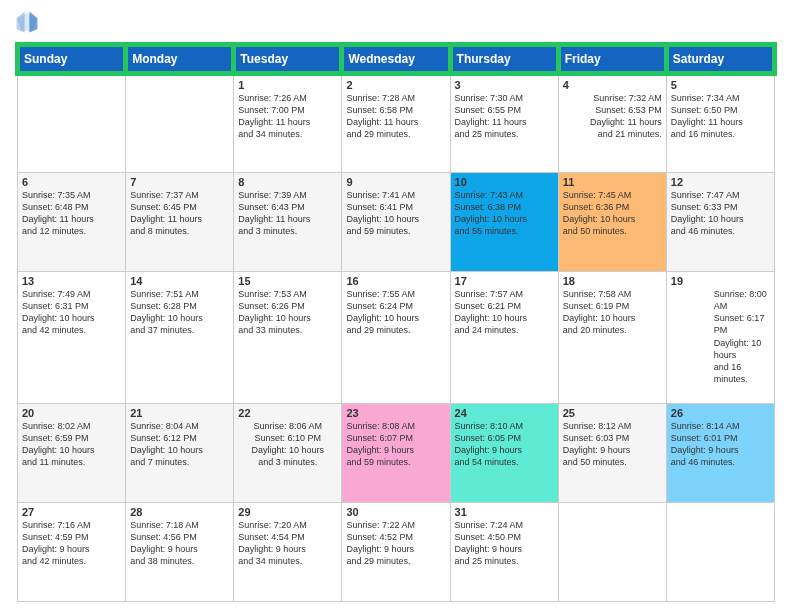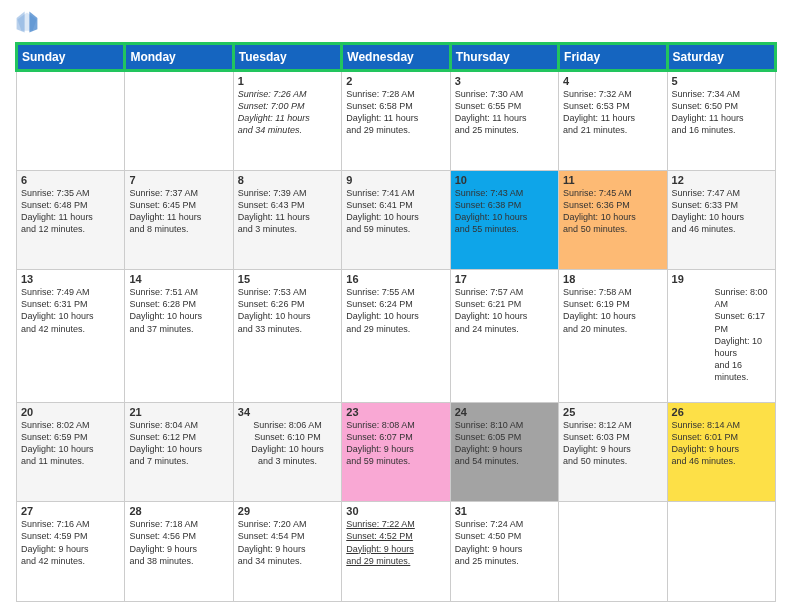--- a/index.html
+++ b/index.html
@@ -60,21 +60,21 @@
       width: 100%;
       table-layout: fixed;
     }
     .calendar th {
       background: #1565c0;
       color: #fff;
       font-size: 12px;
       font-weight: bold;
       padding: 5px 4px;
       text-align: left;
-      border: 3px solid #22c55e;
+      border: 5px solid #22c55e;
     }
     .calendar td {
       border: 1px solid #ccc;
       vertical-align: top;
       padding: 3px 4px;
       font-size: 9.5px;
       color: #333;
       background: #fff;
       height: 88px;
     }
@@ -129,42 +129,42 @@
           <th>Friday</th>
           <th>Saturday</th>
         </tr>
     </thead>
     <tbody id="calendar-body">
     <tr>
           <td class="empty-cell"></td>
           <td class="empty-cell"></td>
           <td>
             <span class="day-num">1</span>
-            <div class="cell-text" style="white-space: pre-line; font-style: italic;">Sunrise: 7:26 AM
+            <div class="cell-text" style="white-space: pre-line;">Sunrise: 7:26 AM
 Sunset: 7:00 PM
 Daylight: 11 hours
 and 34 minutes.</div>
           </td>
           <td>
             <span class="day-num">2</span>
             <div class="cell-text" style="white-space: pre-line;">Sunrise: 7:28 AM
 Sunset: 6:58 PM
 Daylight: 11 hours
 and 29 minutes.</div>
           </td>
           <td>
             <span class="day-num">3</span>
             <div class="cell-text" style="white-space: pre-line;">Sunrise: 7:30 AM
 Sunset: 6:55 PM
 Daylight: 11 hours
 and 25 minutes.</div>
           </td>
           <td>
             <span class="day-num">4</span>
-            <div class="cell-text" style="white-space: pre-line;">Sunrise: 7:32 AM
+            <div class="cell-text" style="white-space: pre-line; text-align: right;">Sunrise: 7:32 AM
 Sunset: 6:53 PM
 Daylight: 11 hours
 and 21 minutes.</div>
           </td>
           <td>
             <span class="day-num">5</span>
             <div class="cell-text" style="white-space: pre-line;">Sunrise: 7:34 AM
 Sunset: 6:50 PM
 Daylight: 11 hours
 and 16 minutes.</div>
@@ -281,48 +281,48 @@
 and 11 minutes.</div>
           </td>
           <td style="background: rgb(245, 245, 245);">
             <span class="day-num">21</span>
             <div class="cell-text" style="white-space: pre-line;">Sunrise: 8:04 AM
 Sunset: 6:12 PM
 Daylight: 10 hours
 and 7 minutes.</div>
           </td>
           <td style="background: rgb(245, 245, 245);">
-            <span class="day-num">34</span>
+            <span class="day-num">22</span>
             <div class="cell-text" style="white-space: pre-line; text-align: center;">Sunrise: 8:06 AM
 Sunset: 6:10 PM
 Daylight: 10 hours
 and 3 minutes.</div>
           </td>
           <td style="background: #f9a8d4;">
             <span class="day-num">23</span>
             <div class="cell-text" style="white-space: pre-line;">Sunrise: 8:08 AM
 Sunset: 6:07 PM
 Daylight: 9 hours
 and 59 minutes.</div>
           </td>
-          <td style="background: #a3a3a3;">
+          <td style="background: #5eead4;">
             <span class="day-num">24</span>
             <div class="cell-text" style="white-space: pre-line;">Sunrise: 8:10 AM
 Sunset: 6:05 PM
 Daylight: 9 hours
 and 54 minutes.</div>
           </td>
           <td style="background: rgb(245, 245, 245);">
             <span class="day-num">25</span>
             <div class="cell-text" style="white-space: pre-line;">Sunrise: 8:12 AM
 Sunset: 6:03 PM
 Daylight: 9 hours
 and 50 minutes.</div>
           </td>
-          <td style="background: #fde047; margin-left: 48px;">
+          <td style="background: #7dd3fc; margin-left: 48px;">
             <span class="day-num">26</span>
             <div class="cell-text" style="white-space: pre-line;">Sunrise: 8:14 AM
 Sunset: 6:01 PM
 Daylight: 9 hours
 and 46 minutes.</div>
           </td>
         </tr>
         <tr>
           <td>
             <span class="day-num">27</span>
@@ -340,21 +340,21 @@
           </td>
           <td>
             <span class="day-num">29</span>
             <div class="cell-text" style="white-space: pre-line;">Sunrise: 7:20 AM
 Sunset: 4:54 PM
 Daylight: 9 hours
 and 34 minutes.</div>
           </td>
           <td>
             <span class="day-num">30</span>
-            <div class="cell-text" style="white-space: pre-line; text-decoration: underline;">Sunrise: 7:22 AM
+            <div class="cell-text" style="white-space: pre-line;">Sunrise: 7:22 AM
 Sunset: 4:52 PM
 Daylight: 9 hours
 and 29 minutes.</div>
           </td>
           <td>
             <span class="day-num">31</span>
             <div class="cell-text" style="white-space: pre-line;">Sunrise: 7:24 AM
 Sunset: 4:50 PM
 Daylight: 9 hours
 and 25 minutes.</div>

